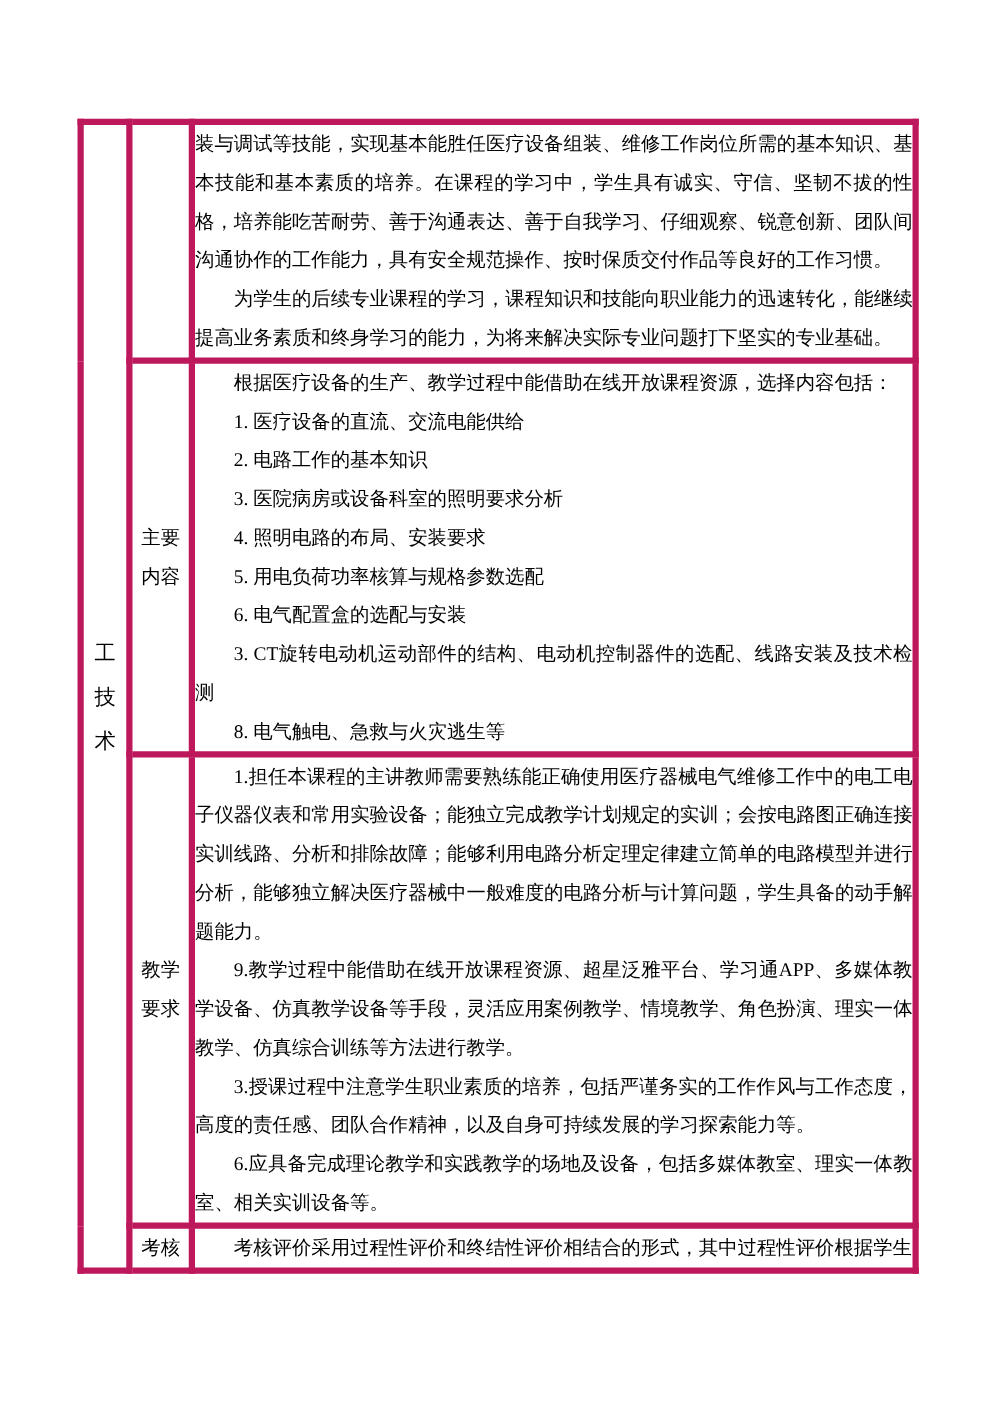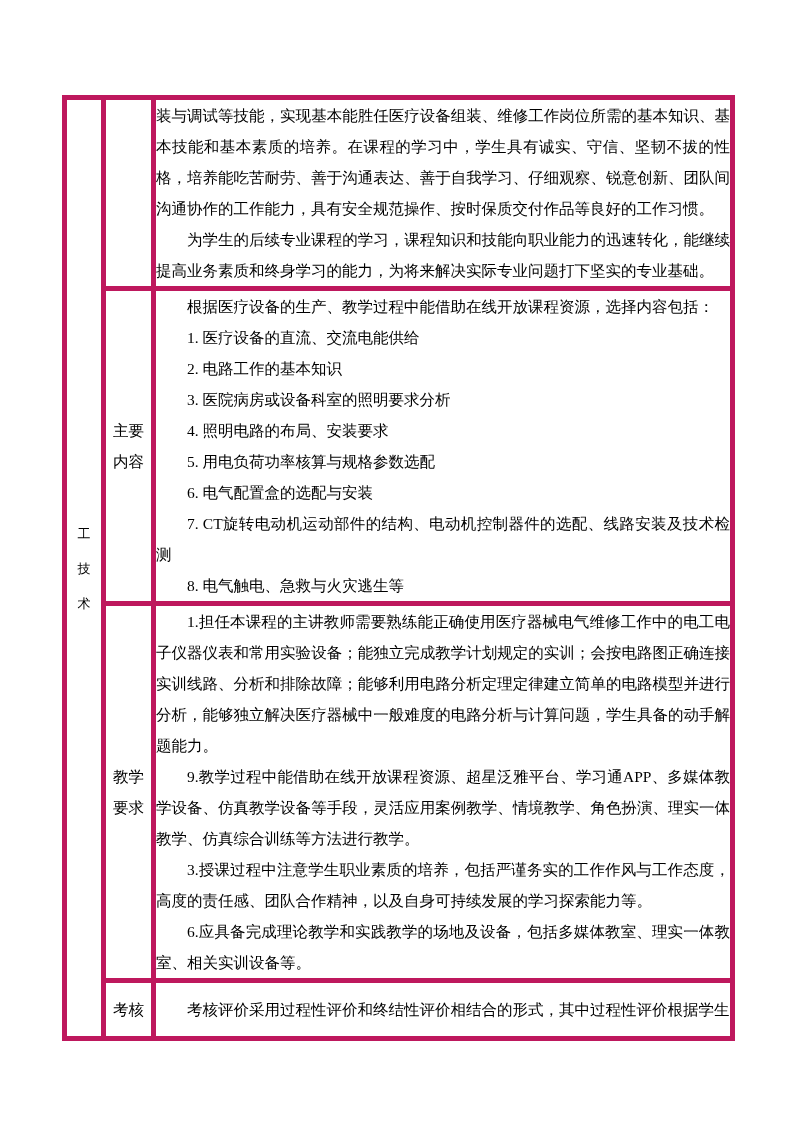--- a/index.html
+++ b/index.html
@@ -31,34 +31,34 @@
   }
   td.cat-cell {
     width: 34px;
     vertical-align: top;
     padding-top: 8px;
     text-align: center;
   }
   .vertical-label {
     width: 1em;
     margin: 0 auto;
-    font-size: 13px;
+    font-size: 17px;
     line-height: 35px;
     word-break: break-all;
     letter-spacing: 0;
   }
   td.label-cell {
     width: 45px;
     text-align: center;
     font-size: 15.5px;
     line-height: 31px;
   }
   .label-inner {
     width: 2em;
-    margin: 11px auto;
+    margin: 0 auto;
     word-break: break-all;
   }
   td.content-cell {
     padding: 2px 7px 2px 6px;
     font-size: 15.5px;
     line-height: 31px;
     vertical-align: top;
     text-align: justify;
   }
   .para {
@@ -106,21 +106,21 @@
         <div class="label-inner">主要内容</div>
       </td>
       <td class="content-cell">
             <p class="para indent">根据医疗设备的生产、教学过程中能借助在线开放课程资源，选择内容包括：</p>
             <p class="para indent">1. 医疗设备的直流、交流电能供给</p>
             <p class="para indent">2. 电路工作的基本知识</p>
             <p class="para indent">3. 医院病房或设备科室的照明要求分析</p>
             <p class="para indent">4. 照明电路的布局、安装要求</p>
             <p class="para indent">5. 用电负荷功率核算与规格参数选配</p>
             <p class="para indent">6. 电气配置盒的选配与安装</p>
-            <p class="para indent">7. CT旋转电动机运动部件的结构、电动机控制器件的选配、线路安装及技术检测</p>
+            <p class="para indent">3. CT旋转电动机运动部件的结构、电动机控制器件的选配、线路安装及技术检测</p>
             <p class="para indent">8. 电气触电、急救与火灾逃生等</p>
           </td>
     </tr>
     <tr class="row-3">
       <td class="label-cell">
         <div class="label-inner">教学要求</div>
       </td>
       <td class="content-cell">
             <p class="para indent">1.担任本课程的主讲教师需要熟练能正确使用医疗器械电气维修工作中的电工电子仪器仪表和常用实验设备；能独立完成教学计划规定的实训；会按电路图正确连接实训线路、分析和排除故障；能够利用电路分析定理定律建立简单的电路模型并进行分析，能够独立解决医疗器械中一般难度的电路分析与计算问题，学生具备的动手解题能力。</p>
             <p class="para indent">9.教学过程中能借助在线开放课程资源、超星泛雅平台、学习通APP、多媒体教学设备、仿真教学设备等手段，灵活应用案例教学、情境教学、角色扮演、理实一体教学、仿真综合训练等方法进行教学。</p>

